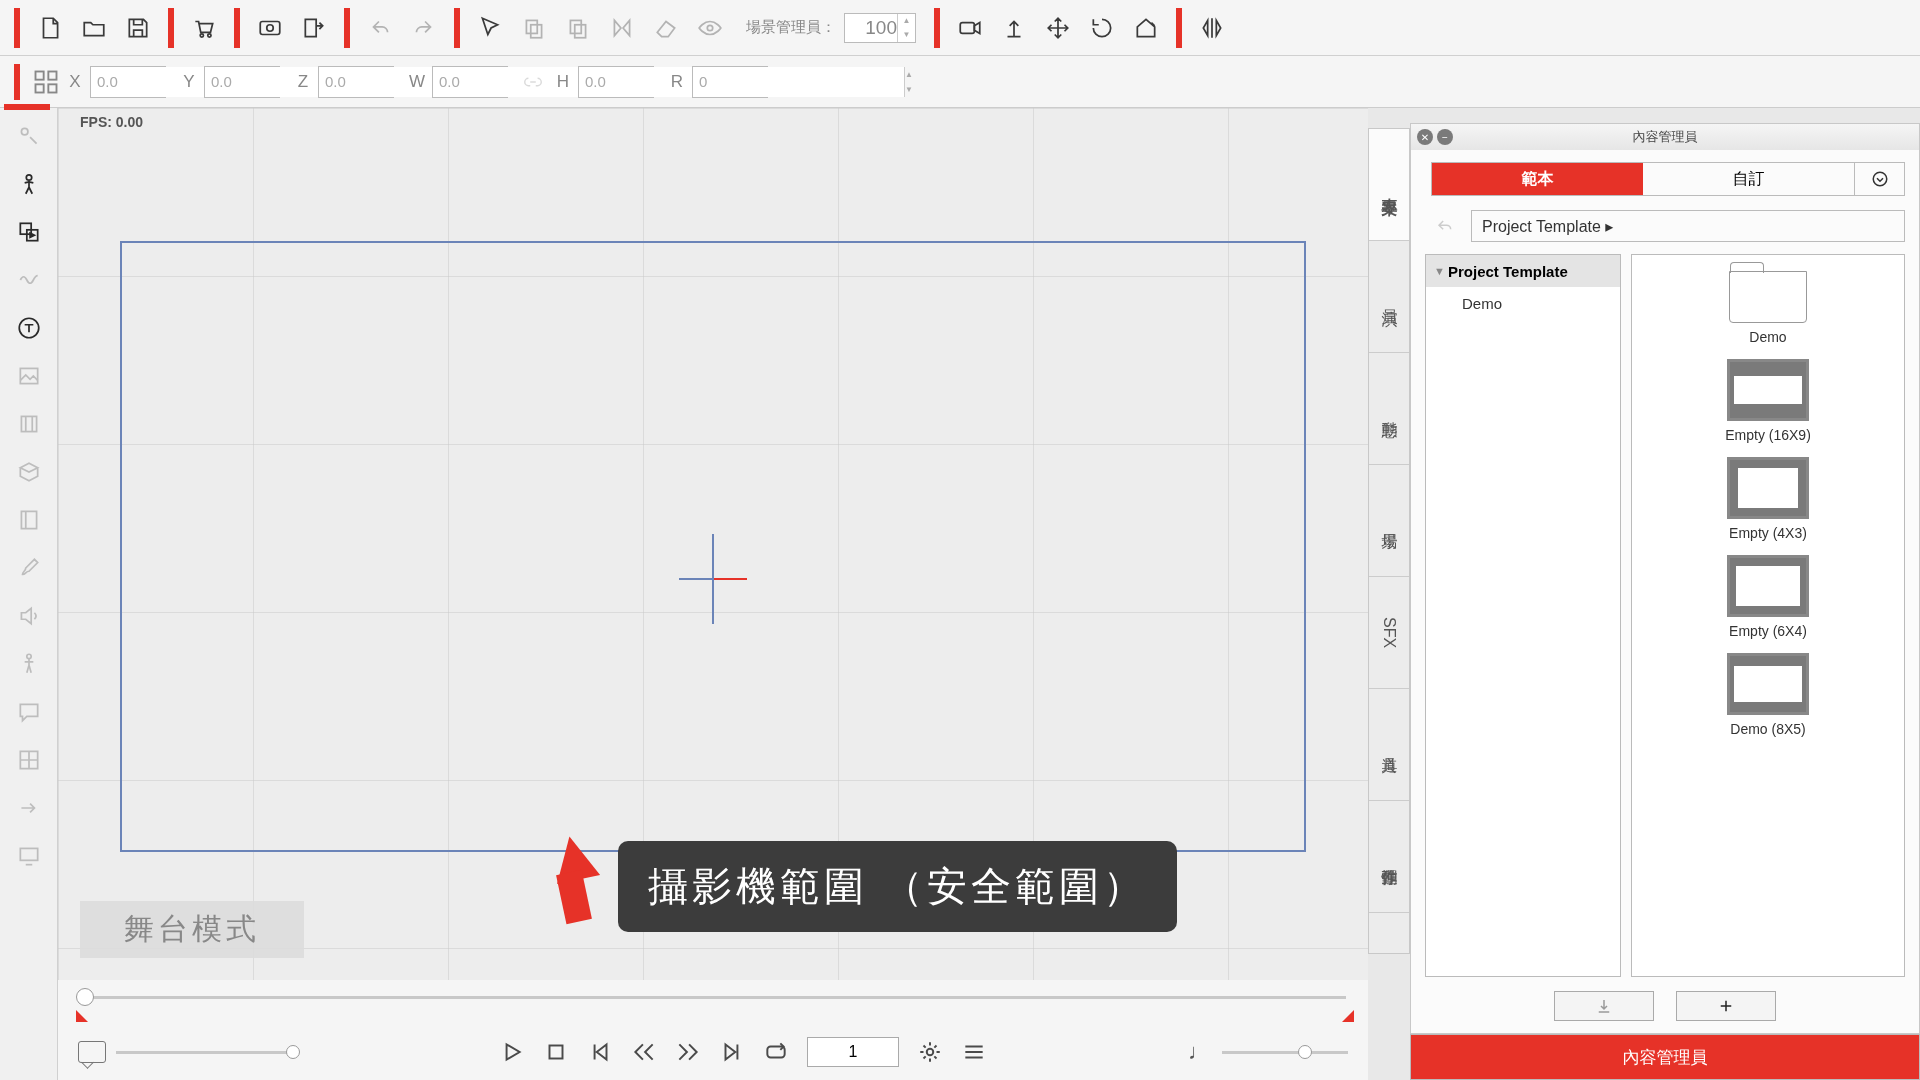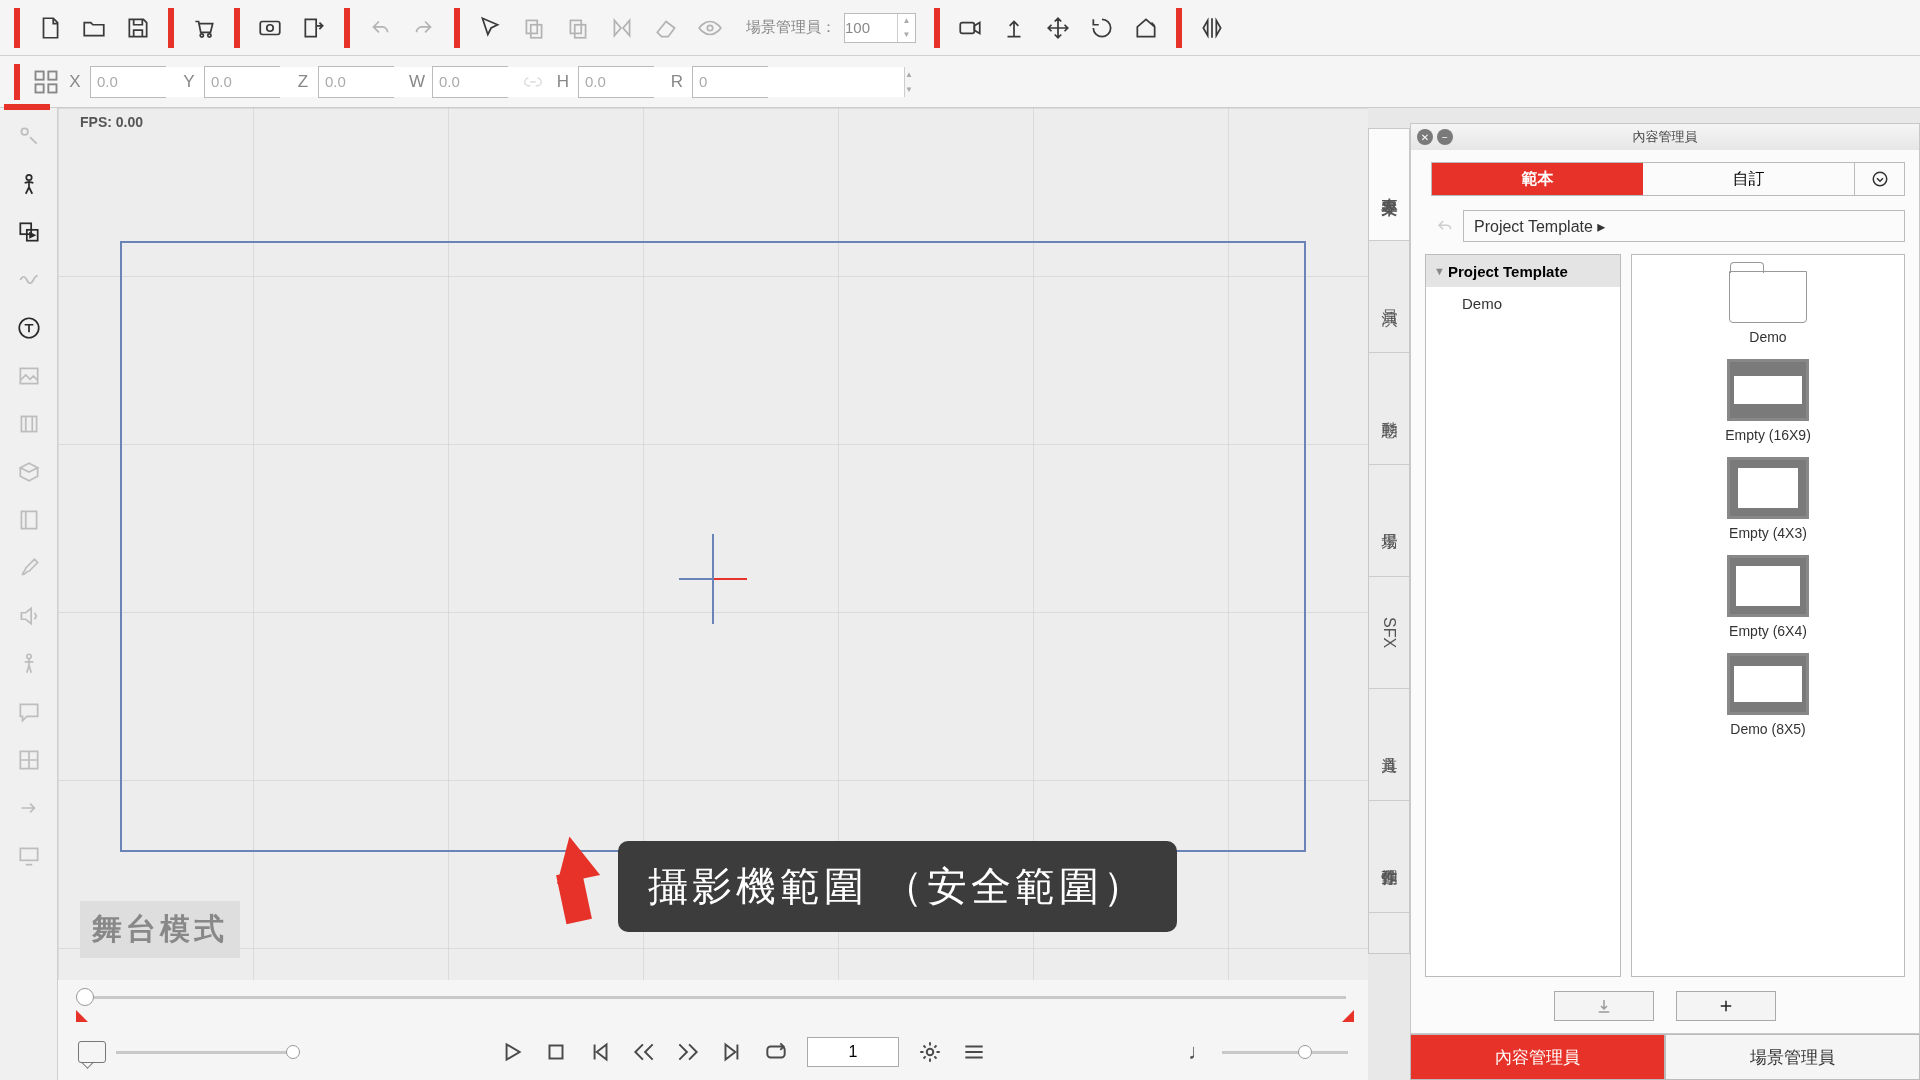--- a/index.html
+++ b/index.html
@@ -6,21 +6,21 @@
 body { width: 1920px; height: 1080px; background: #e8e8e8; overflow: hidden; position: relative; }
 
 
 .toolbar-main { height: 56px; background: #f5f5f5; display: flex; align-items: center; padding: 0 6px; border-bottom: 1px solid #d0d0d0; }
 .tb-sep { width: 6px; height: 40px; background: #e63228; margin: 0 8px; }
 .tb-btn { width: 44px; height: 44px; display: flex; align-items: center; justify-content: center; cursor: pointer; color: #3a3a3a; }
 .tb-btn.dis { opacity: .35; cursor: default; }
 .tb-btn svg { width: 26px; height: 26px; stroke: currentColor; fill: none; stroke-width: 1.6; }
 .opacity-label { font-size: 15px; color: #888; margin: 0 8px 0 14px; }
 .opacity-box { width: 72px; height: 30px; background: #fff; border: 1px solid #bbb; display: flex; align-items: center; }
-.opacity-box input { width: 52px; border: none; text-align: left; font-size: 15px; color: #888; outline: none; }
+.opacity-box input { width: 52px; border: none; text-align: right; font-size: 19px; color: #888; outline: none; }
 .opacity-step { width: 18px; height: 28px; display: flex; flex-direction: column; border-left: 1px solid #ccc; }
 .opacity-step div { flex: 1; display: flex; align-items: center; justify-content: center; color: #aaa; font-size: 8px; }
 
 
 .coord-bar { height: 52px; background: #f5f5f5; display: flex; align-items: center; padding: 0 6px; border-bottom: 1px solid #ccc; }
 .coord-bar .tb-sep { height: 36px; }
 .grid4-icon { width: 28px; height: 28px; margin: 0 6px 0 4px; }
 .coord-field { display: flex; align-items: center; margin-right: 14px; }
 .coord-field label { font-size: 17px; color: #888; margin-right: 6px; min-width: 18px; text-align: center; }
 .coord-box { width: 76px; height: 32px; background: #fff; border: 1px solid #bbb; display: flex; }
@@ -38,21 +38,21 @@
 
 
 .canvas-wrap { position: absolute; left: 58px; top: 108px; right: 552px; bottom: 100px; background: #ededed; }
 .fps-badge { position: absolute; left: 22px; top: 6px; font-size: 14px; color: #555; font-weight: 600; }
 .grid-svg { position: absolute; inset: 0; width: 100%; height: 100%; }
 .safe-frame { position: absolute; left: 62px; top: 133px; right: 62px; bottom: 128px; border: 2px solid #6b84b8; }
 .origin-cross { position: absolute; left: 50%; top: 54%; transform: translate(-50%,-50%); }
 .origin-cross .h { width: 68px; height: 2px; background: linear-gradient(90deg,#6b84b8 50%,#e63228 50%); }
 .origin-cross .v { width: 2px; height: 90px; background: #6b84b8; position: absolute; left: 50%; top: 50%; transform: translate(-50%,-50%); }
 
-.mode-badge { position: absolute; left: 22px; bottom: 22px; background: rgba(220,220,220,.9); color: #888; font-size: 30px; font-weight: 700; padding: 8px 12px; letter-spacing: 4px; }
+.mode-badge { position: absolute; left: 22px; bottom: 22px; background: rgba(220,220,220,.9); color: #888; font-size: 30px; font-weight: 400; padding: 8px 44px; letter-spacing: 4px; }
 .callout { position: absolute; left: 560px; bottom: 48px; background: #3c3c3c; color: #fff; font-size: 40px; padding: 18px 30px; border-radius: 10px; letter-spacing: 4px; }
 .callout-arrow { position: absolute; left: 488px; bottom: 44px; width: 56px; height: 100px; }
 .callout-arrow .shape { width: 0; height: 0; border-left: 22px solid transparent; border-right: 22px solid transparent; border-bottom: 44px solid #e63228; transform: rotate(-12deg); position: absolute; top: 0; left: 6px; }
 .callout-arrow .stem { width: 26px; height: 50px; background: #e63228; position: absolute; top: 36px; left: 15px; transform: rotate(-12deg); }
 
 
 .right-tabs { position: absolute; right: 510px; top: 128px; width: 42px; bottom: 126px; background: #ececec; border: 1px solid #c8c8c8; display: flex; flex-direction: column; }
 .rtab { flex: 0 0 112px; writing-mode: vertical-rl; text-orientation: upright; display: flex; align-items: center; justify-content: center; font-size: 16px; color: #555; border-bottom: 1px solid #ccc; cursor: pointer; }
 .rtab.active { background: #fbfbfb; font-weight: 600; }
 
@@ -61,21 +61,21 @@
 .panel-head { height: 26px; background: linear-gradient(#f5f5f5,#e6e6e6); display: flex; align-items: center; padding: 0 6px; font-size: 13px; color: #444; position: relative; }
 .panel-head .title { position: absolute; left: 50%; transform: translateX(-50%); }
 .panel-head .dot { width: 16px; height: 16px; border-radius: 50%; background: #7a7a7a; margin-right: 4px; display: flex; align-items: center; justify-content: center; color: #fff; font-size: 10px; }
 
 .panel-tabs { display: flex; margin: 12px 14px 0 20px; border: 1px solid #bbb; }
 .ptab { flex: 1; height: 32px; display: flex; align-items: center; justify-content: center; font-size: 16px; cursor: pointer; }
 .ptab.active { background: #e63228; color: #fff; font-weight: 600; }
 .ptab-extra { width: 50px; display: flex; align-items: center; justify-content: center; border-left: 1px solid #bbb; }
 .ptab-extra svg { width: 18px; height: 18px; }
 
-.bc-row { display: flex; margin: 14px 14px 0 14px; align-items: center; gap: 0; }
+.bc-row { display: flex; margin: 14px 14px 0 14px; align-items: center; gap: 8px; }
 .bc-back { width: 38px; height: 30px; display: flex; align-items: center; justify-content: center; opacity: .4; }
 .bc-box { flex: 1; height: 32px; border: 1px solid #bbb; display: flex; align-items: center; padding: 0 10px; font-size: 16px; color: #333; }
 
 .panel-body { flex: 1; margin: 12px 14px 14px 14px; display: flex; gap: 10px; min-height: 0; }
 .tree-col { width: 196px; border: 1px solid #bbb; background: #fff; }
 .tree-item { height: 32px; display: flex; align-items: center; font-size: 15px; padding: 0 8px; cursor: pointer; }
 .tree-item.root { background: #e4e4e4; font-weight: 600; }
 .tree-item .caret { width: 14px; font-size: 11px; color: #888; }
 .tree-item.child { padding-left: 36px; color: #333; }
 
@@ -529,21 +529,20 @@
     <div class="pb-btn">
         <svg viewBox="0 0 24 24" fill="none" stroke="#222" stroke-width="2">
           <path d="M12 5v14 M5 12h14"></path>
         </svg>
       </div>
   </div>
 </div>
 
 <div class="footer-tabs">
   <div class="ftab active">內容管理員</div>
-  <div class="ftab" style="background:#f5f5f5;color:#333">場景管理員</div>
 </div>
 
 <div class="playbar-wrap">
   <div class="scrub-row">
     <div class="scrub-track"></div>
     <div class="scrub-handle"></div>
     <div class="scrub-mark-start"></div>
     <div class="scrub-mark-end"></div>
   </div>
   <div class="ctrl-row">

